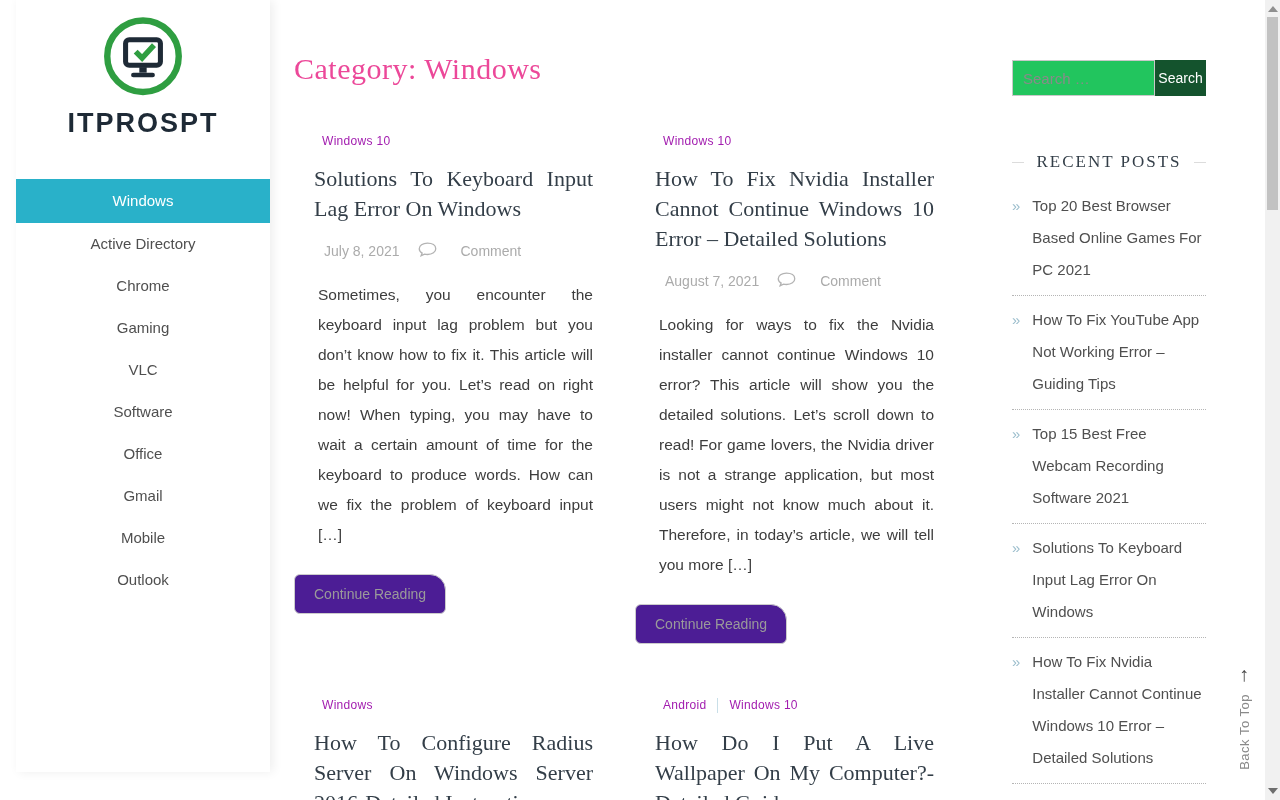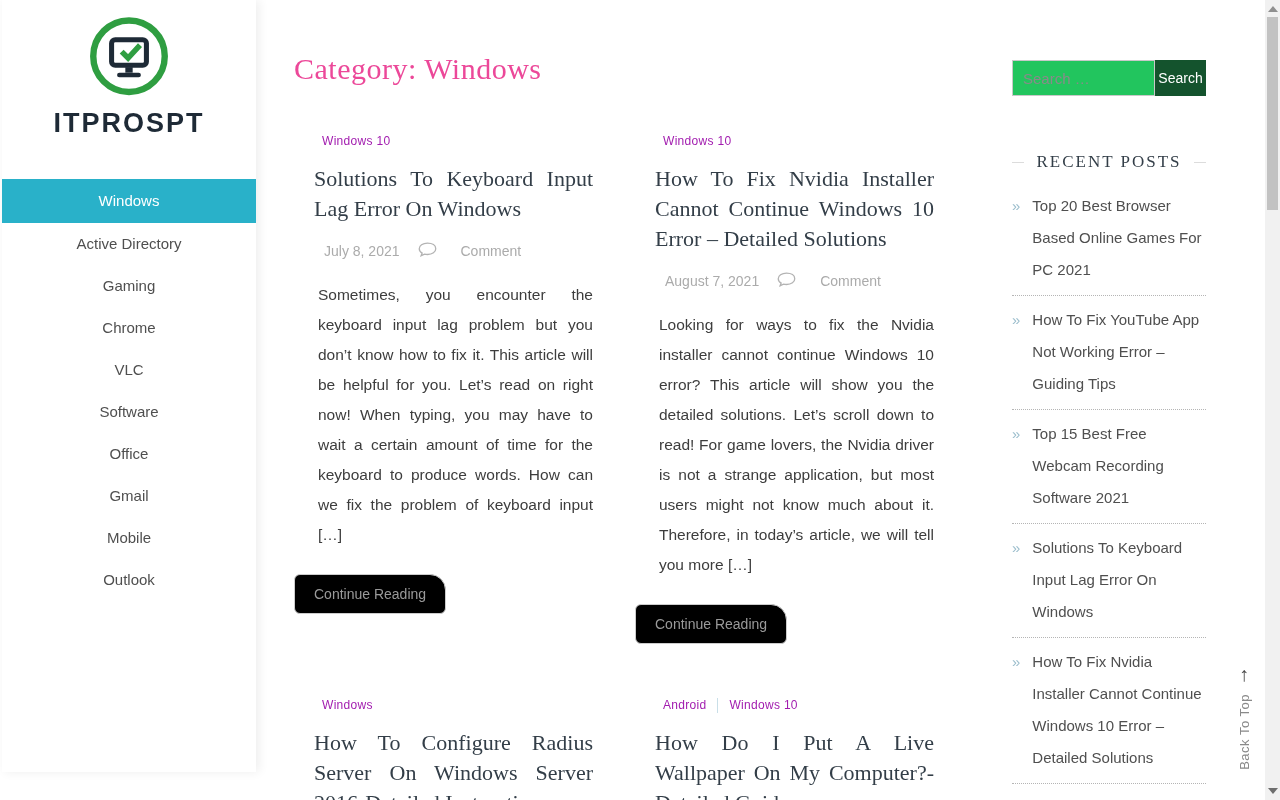--- a/index.html
+++ b/index.html
@@ -3,21 +3,21 @@
 <meta charset="utf-8">
 <style>
   * { margin:0; padding:0; box-sizing:border-box; }
   html,body { width:1280px; height:800px; overflow:hidden; }
   body {
     font-family:"Liberation Sans","DejaVu Sans",sans-serif;
     background:#ffffff; color:#3d3d3d; position:relative;
   }
   
   .sidebar {
-    position:absolute; left:2px; top:0; width:254px; height:772px;
+    position:absolute; left:16px; top:0; width:254px; height:772px;
     background:#fff; box-shadow:3px 0 10px rgba(0,0,0,0.07); z-index:5;
   }
   .logo { display:block; text-align:center; padding-top:14px; cursor:pointer; }
   .logo-text {
     margin-top:2px; font-size:27px; font-weight:900; letter-spacing:2px;
     color:#1e2a36; font-family:"Liberation Sans",sans-serif;
   }
   .nav { margin-top:40px; }
   .nav-item {
     display:block; text-align:center; padding:12px 0; font-size:15px;
@@ -46,21 +46,21 @@
   .meta { margin:18px 0 0 30px; display:flex; align-items:center; gap:18px;
           color:#ababab; font-size:14px; }
   .meta .comment-link { display:flex; align-items:center; gap:24px; cursor:pointer; color:#ababab; }
   .excerpt {
     margin:20px 0 0 24px; font-size:15.5px; line-height:30px; color:#3d3d3d;
     text-align:justify;
   }
   .continue-btn {
     display:inline-block; margin-top:24px; padding:11px 19px;
     border:1px solid #cccccc; border-radius:6px 16px 6px 6px;
-    background:#000000; color:#9a9a9a; font-size:14px; cursor:pointer;
+    background:#4c1d95; color:#9a9a9a; font-size:14px; cursor:pointer;
     font-family:"Liberation Sans",sans-serif;
   }
   
   .widgets { position:absolute; left:1012px; top:60px; width:194px; }
   .search-form { display:flex; }
   .search-input {
     width:143px; height:36px; border:1px solid #c9c9c9; padding:0 10px;
     font-size:15px; color:#555; outline:none; background:#22c55e;
     font-family:"Liberation Sans",sans-serif;
   }
@@ -114,22 +114,22 @@
         <path d="M40 41 l7 7 l13 -14" fill="none" stroke="#2f9e41" stroke-width="6" stroke-linecap="butt"></path>
         <rect x="44" y="58" width="8" height="6" fill="#1e2a36"></rect>
         <rect x="35" y="64" width="26" height="5" rx="2.5" fill="#1e2a36"></rect>
       </svg>
     </span>
     <div class="logo-text">ITPROSPT</div>
   </a>
   <nav class="nav">
     <a class="nav-item active">Windows</a>
     <a class="nav-item">Active Directory</a>
+    <a class="nav-item">Chrome</a>
     <a class="nav-item">Gaming</a>
-    <a class="nav-item">Chrome</a>
     <a class="nav-item">VLC</a>
     <a class="nav-item">Software</a>
     <a class="nav-item">Office</a>
     <a class="nav-item">Gmail</a>
     <a class="nav-item">Mobile</a>
     <a class="nav-item">Outlook</a>
   </nav>
 </aside>
 
 <main class="main">

